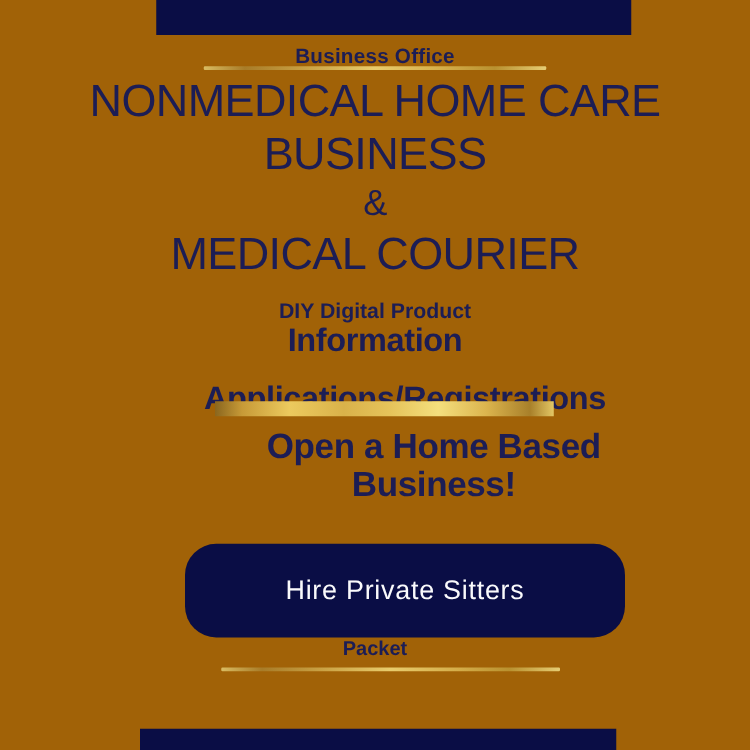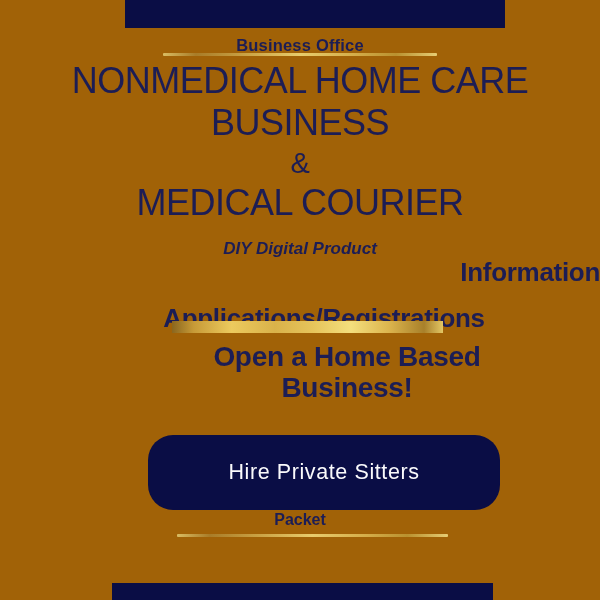--- a/index.html
+++ b/index.html
@@ -21,22 +21,22 @@
 
   .gold-line{position:absolute;height:3px;border-radius:1px;
     background:linear-gradient(90deg,#d9bc62 0%,#a87c28 12%,#caa244 30%,#e8cc6c 50%,#d4ad49 70%,#b9912f 85%,#e6cd74 100%);}
   .eyebrow-underline{left:163px;top:53px;width:274px;}
   .packet-underline{left:177px;top:534px;width:271px;}
 
   .title-block{top:60px;font-weight:normal;letter-spacing:-.5px;}
   .title-line{display:block;font-size:36px;line-height:42px;}
   .title-amp{display:block;font-size:29px;line-height:38px;}
 
-  .product-type{top:238px;font-size:17px;font-weight:bold;line-height:22px;font-style:italic;}
-  .sub-line1{top:259px;font-size:26px;font-weight:bold;line-height:27px;letter-spacing:-.3px;text-align:right;}
+  .product-type{top:238px;font-size:17px;font-weight:bold;line-height:22px;}
+  .sub-line1{top:259px;font-size:26px;font-weight:bold;line-height:27px;letter-spacing:-.3px;}
   .sub-line2{top:305px;font-size:26px;font-weight:bold;line-height:27px;letter-spacing:-.3px;padding-left:24px;}
 
   .gold-bar{position:absolute;left:172px;top:321px;width:271px;height:12px;
     background:linear-gradient(90deg,#8a661e 0%,#c79a37 8%,#ecca5e 22%,#d9b24a 38%,#e6c45b 52%,#f4df7d 66%,#dcb54e 80%,#a8802a 93%,#e3c765 100%);}
 
   .tagline{top:341px;font-size:28px;font-weight:bold;line-height:31px;letter-spacing:-.3px;padding-left:47px;}
   .tagline span{display:block;}
 
   .cta-box{position:absolute;left:148px;top:435px;width:352px;height:75px;
     background:#0a0d45;border-radius:25px;color:#fafafc;

